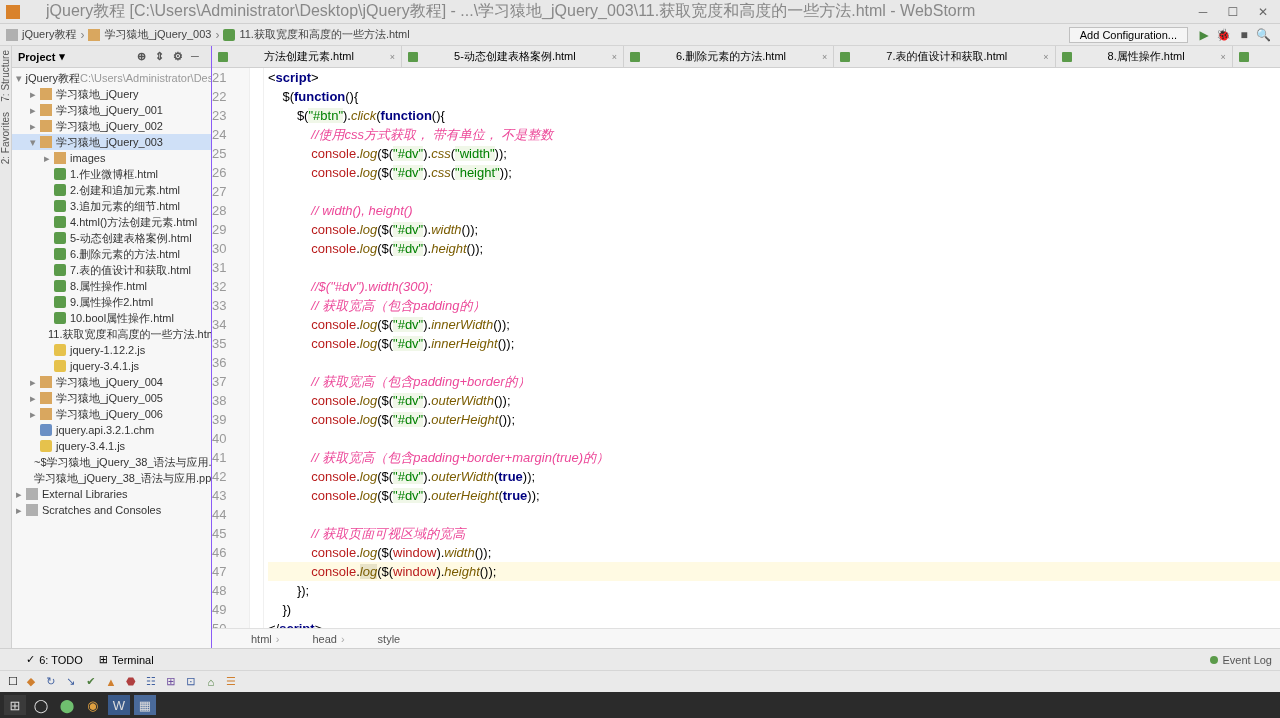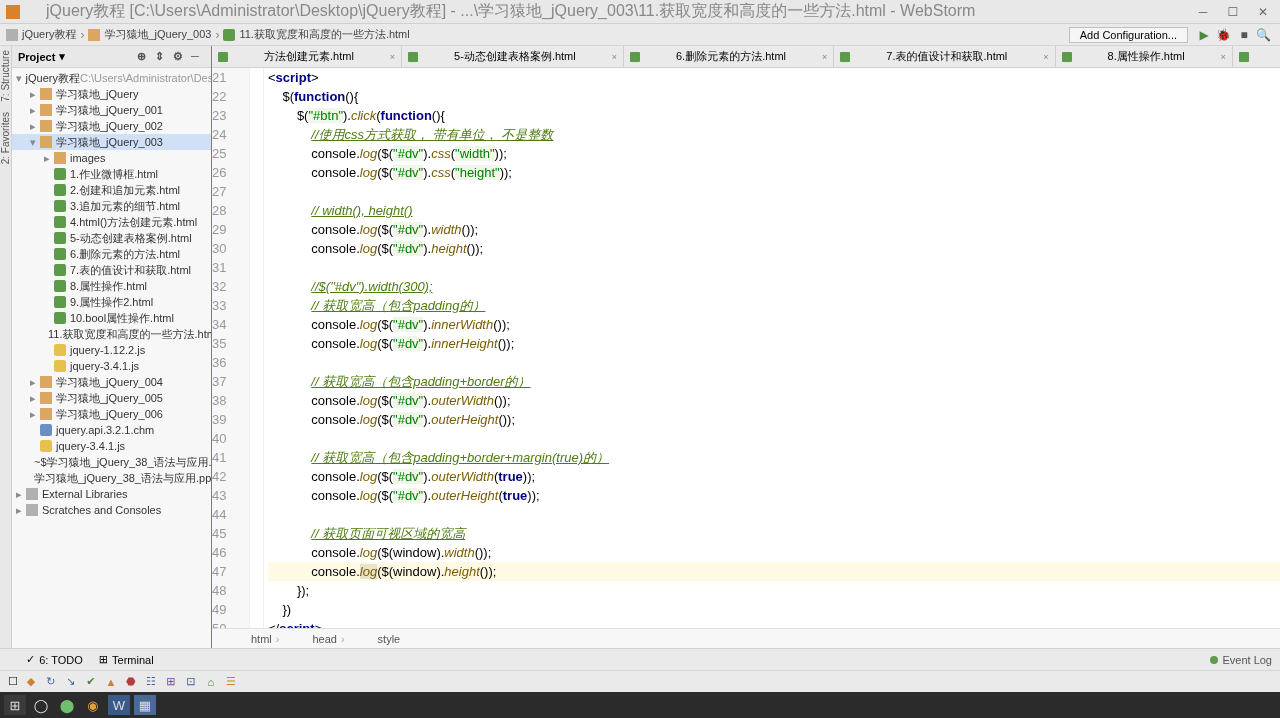--- a/index.html
+++ b/index.html
@@ -58,25 +58,25 @@
 .tab.active { background: #fff; border-bottom: 1px solid #fff; position: relative; }
 .tab-icon { width: 10px; height: 10px; background: #5b9b4a; margin-right: 4px; border-radius: 1px; }
 .tab-close { margin-left: 4px; color: #888; font-size: 9px; cursor: pointer; }
 
 .editor-body { flex: 1; display: flex; overflow: hidden; font-family: Consolas, "Courier New", monospace; font-size: 13px; }
 .gutter { width: 38px; background: #f7f7f7; text-align: right; padding-right: 26px; color: #999; border-right: 1px solid #eee; }
 .gutter div { height: 19px; line-height: 19px; }
 .fold-strip { width: 14px; background: #fff; border-right: 1px solid #f0f0f0; }
 .code { flex: 1; padding-left: 4px; background: #fff; overflow: hidden; }
 .code-line { height: 19px; line-height: 19px; white-space: pre; }
-.k-comment { color: #4d7c0f; font-style: italic; text-decoration: underline; }
+.k-comment { color: #ec4899; font-style: italic; }
 .k-kw { color: #000080; font-weight: bold; }
 .k-str { color: #008000; background: #f0f7e8; }
 .k-fn { color: #7a5c00; font-style: italic; }
-.k-obj { color: #000000; }
+.k-obj { color: #b91c1c; }
 .k-hl { background: #e8e3c8; }
 .caret-line { background: #fffae3; }
 
 .breadcrumb-bar { height: 20px; background: #f7f7f7; border-top: 1px solid #e0e0e0; display: flex; align-items: center; padding: 0 10px; font-size: 11px; color: #555; }
 .bc-item { margin-right: 4px; padding-left: 29px; }
 .bc-arrow { color: #aaa; margin-right: 4px; }
 
 
 .bottom-toolbar { height: 22px; background: #eaeaea; border-top: 1px solid #d0d0d0; display: flex; align-items: center; padding: 0 8px; font-size: 11px; }
 .bt-item { display: flex; align-items: center; gap: 4px; margin-right: 16px; cursor: pointer; }

